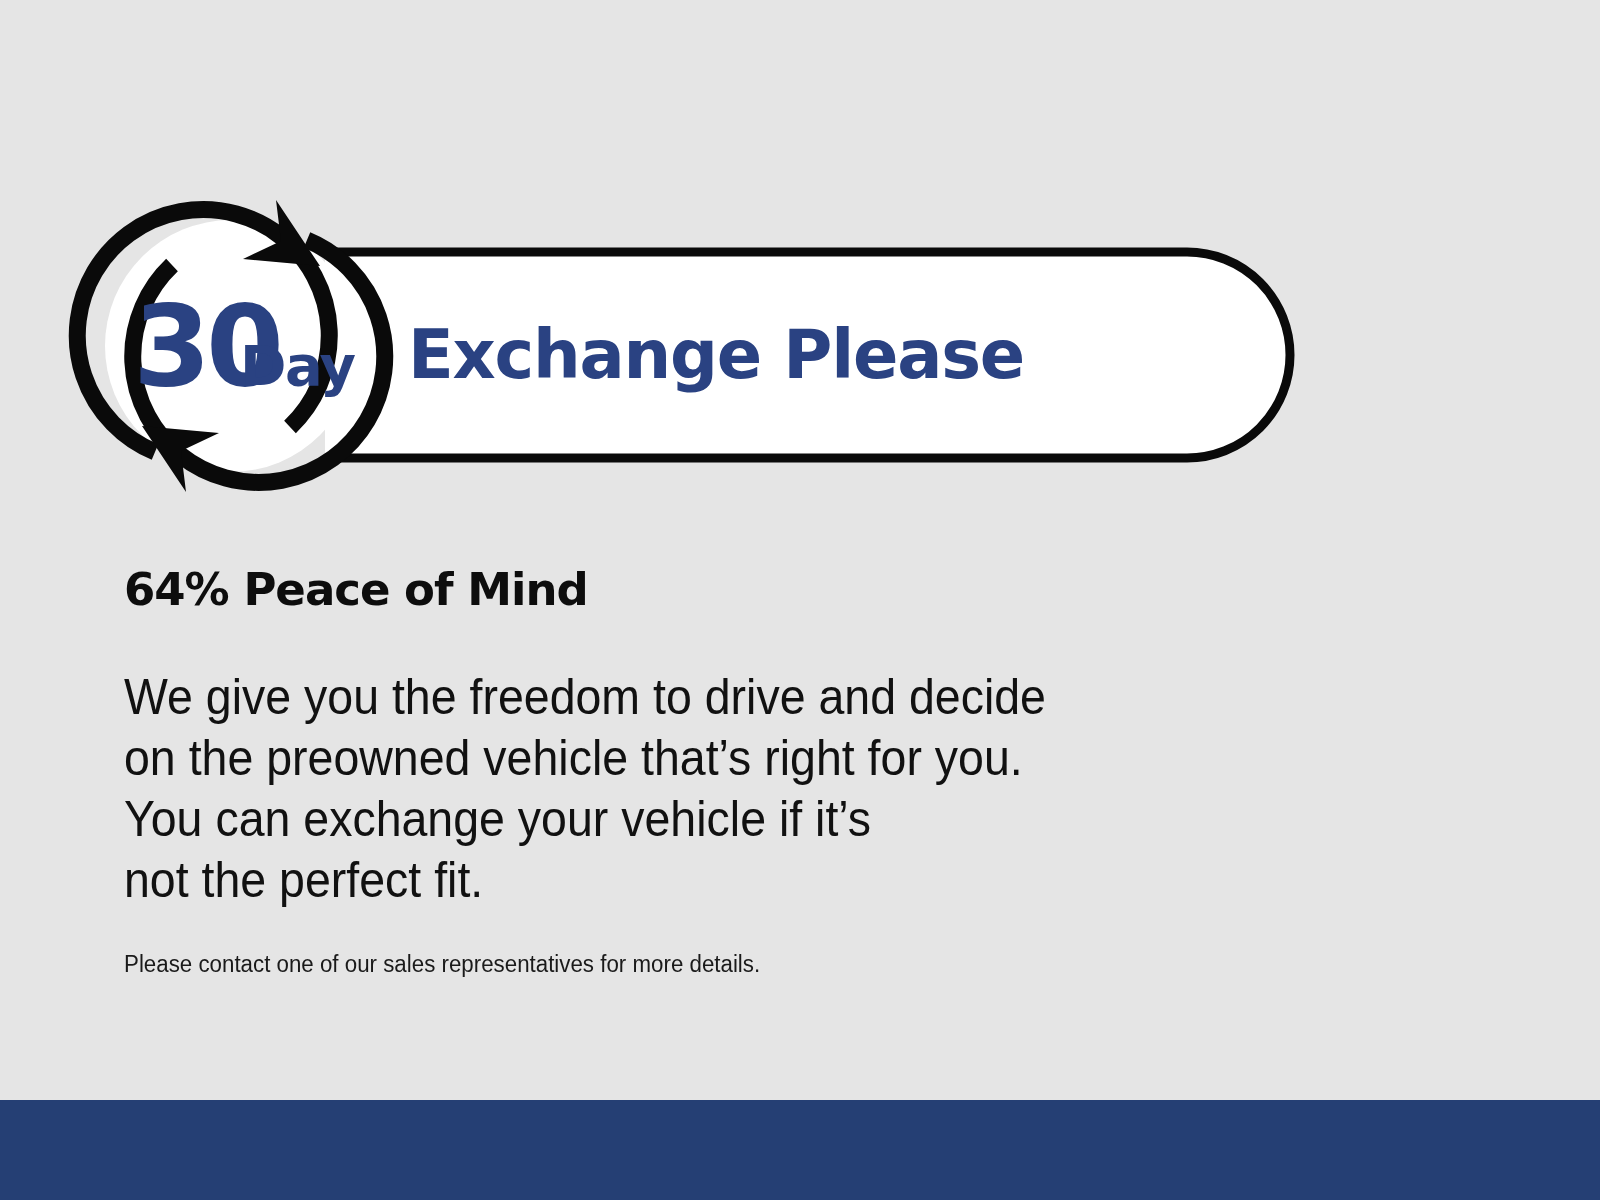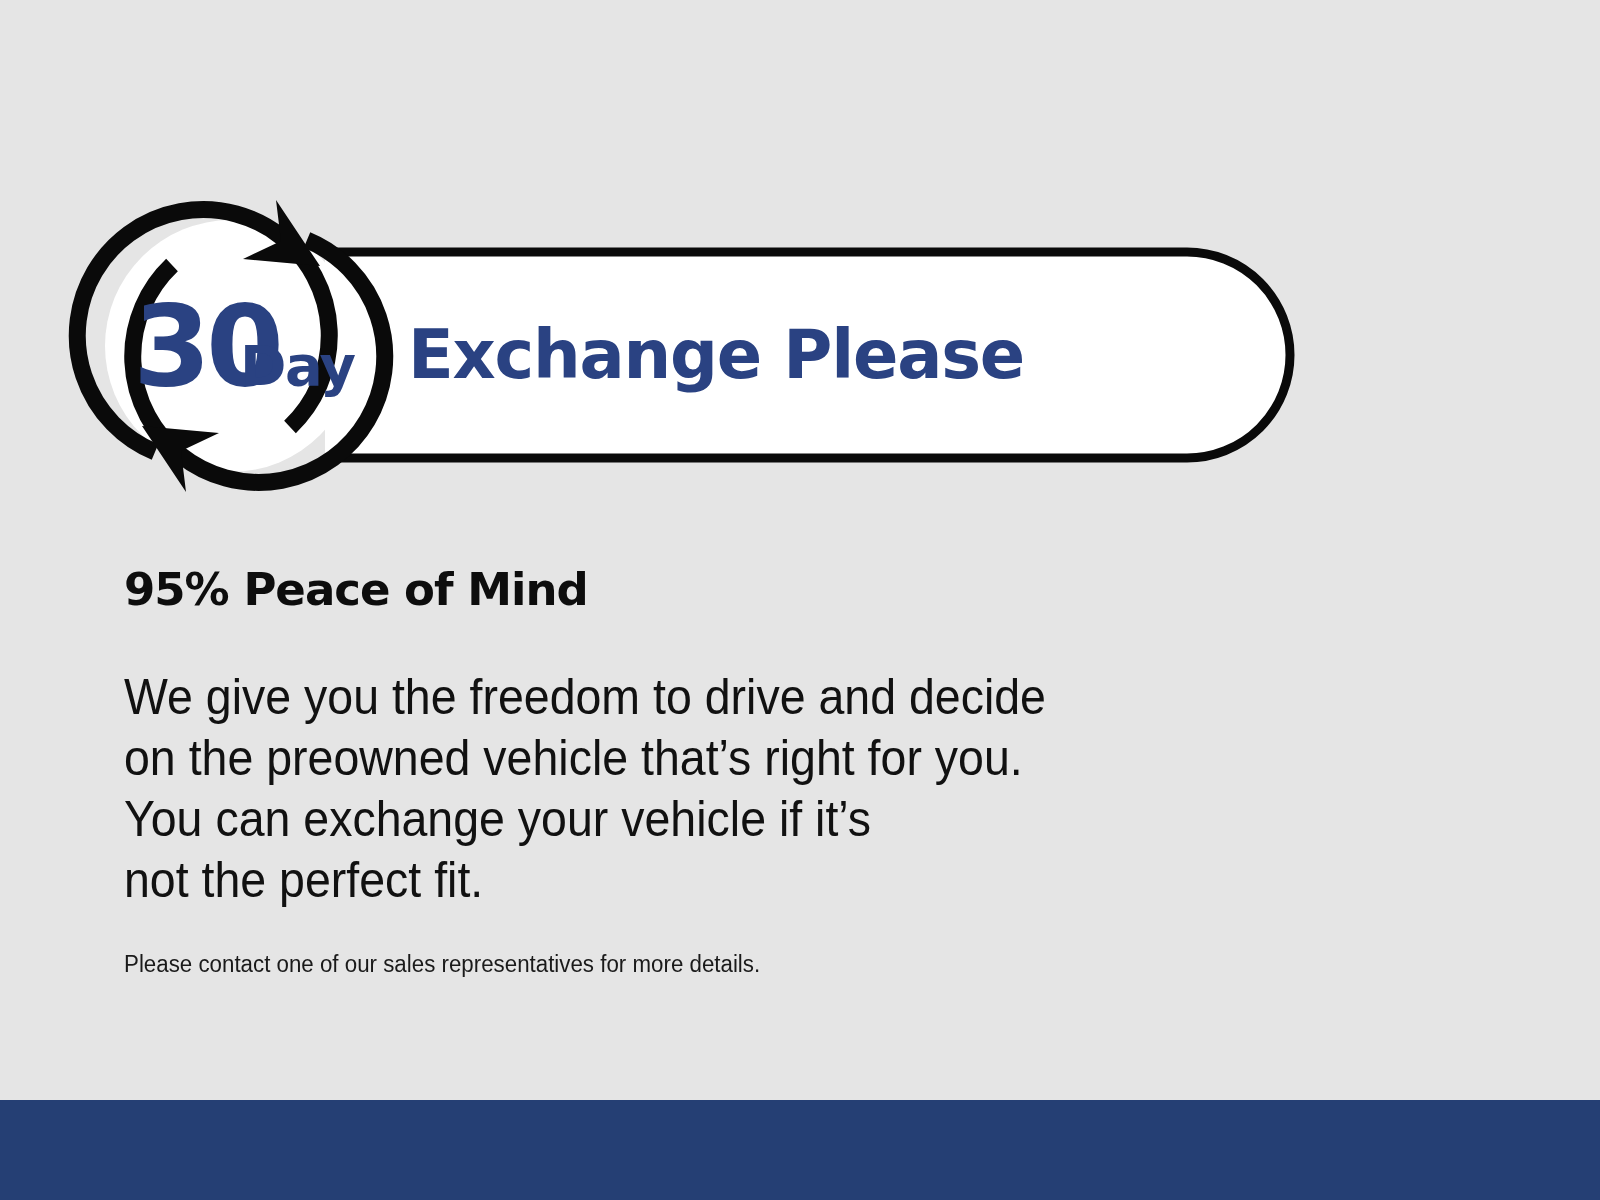--- a/index.html
+++ b/index.html
@@ -136,21 +136,21 @@
 
       <text class="logo-num" x="133" y="385" fill="#2A4282">30</text>
       <text class="logo-day" x="240" y="385" fill="#2A4282">Day</text>
     </svg>
   </div>
 
   <div id="policy-title">Exchange Please</div>
 
   <div id="copy">
 
-    <h2 id="headline">95% Peace of Mind</h2>
+    <h2 id="headline">64% Peace of Mind</h2>
 
     <p id="paragraph">
       <span class="ln">We give you the freedom to drive and decide</span>
       <span class="ln">on the preowned vehicle that’s right for you.</span>
       <span class="ln">You can exchange your vehicle if it’s</span>
       <span class="ln">not the perfect fit.</span>
     </p>
 
     <p id="finenote">Please contact one of our sales representatives for more details.</p>
   </div>

